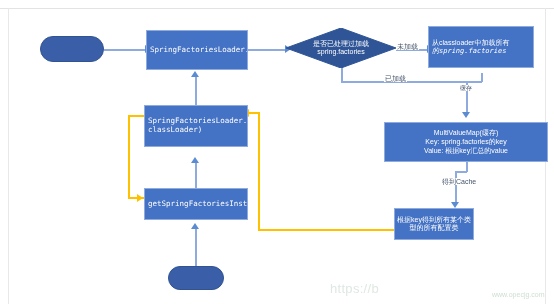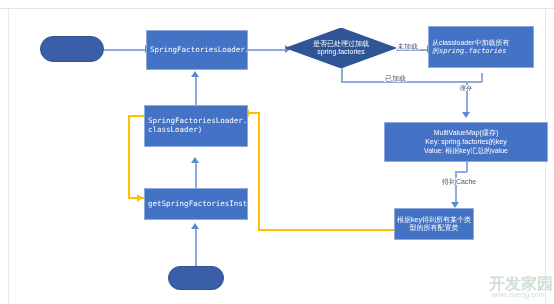--- a/index.html
+++ b/index.html
@@ -186,16 +186,16 @@
   </div>
 
   <div class="node left-al" style="left:144px;top:188px;width:104px;height:32px;font-size:7.5px;">
     <span class="txt mono">getSpringFactoriesInstances</span>
   </div>
 
   <div class="pill" style="left:168px;top:266px;width:56px;height:24px;">
     
   </div>
 
-  <div class="wm-cn">开发家园</div>
+  <div class="wm-url">https://b</div>
   <div class="wm-site">www.opecjg.com</div>
 
 </div>
 
 </body></html>

